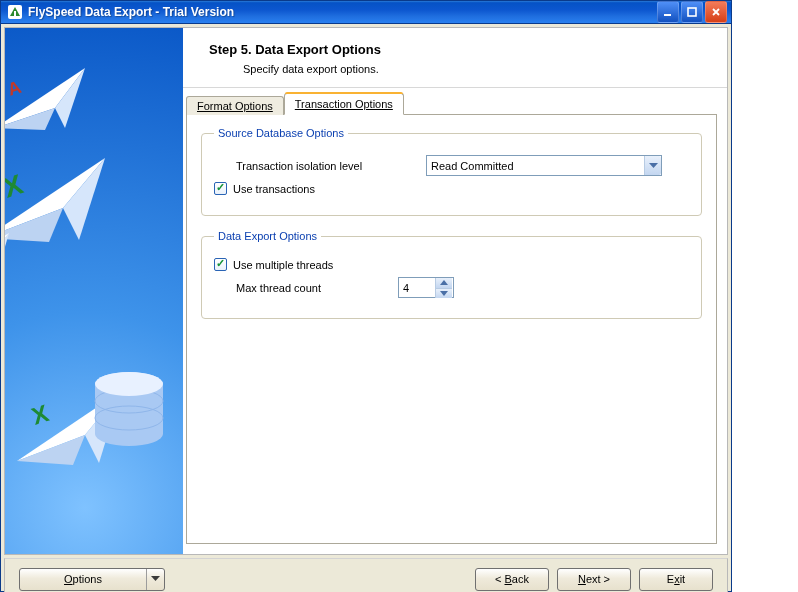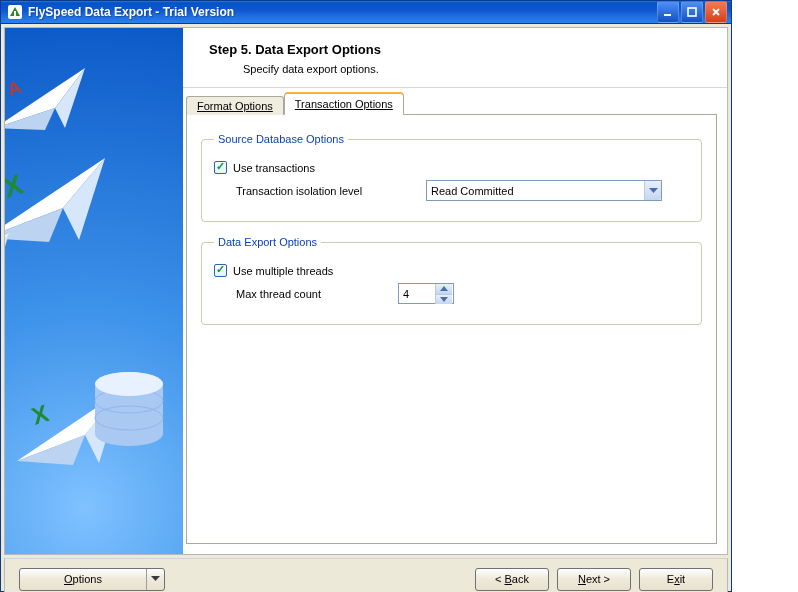--- a/index.html
+++ b/index.html
@@ -142,21 +142,21 @@
     border:1px solid #aca899;
     background:#fff;
     height: 430px;
     padding: 12px 14px;
   }
 
   fieldset.group {
     border:1px solid #cfcab5;
     border-radius:4px;
     padding: 10px 12px 14px 12px;
-    margin: 6px 0 14px 0;
+    margin: 0 0 14px 0;
   }
   fieldset.group > legend {
     color:#0a3fb0;
     padding:0 4px;
     font-size:11px;
   }
   .row { display:flex; align-items:center; margin:6px 0; }
   .cb {
     width:13px; height:13px;
     border:1px solid #2a64b5;
@@ -325,35 +325,35 @@
         <div class="tab-region">
           <div class="tabstrip">
             <div class="tab inactive">Format Options</div>
             <div class="tab active">Transaction Options</div>
           </div>
           <div class="tabpanel">
 
             <fieldset class="group">
               <legend>Source Database Options</legend>
 
-              <div class="row">
-                <span class="cb"></span>
-                <span class="lbl">Use transactions</span>
-              </div>
-
               <div class="row indent">
                 <span class="lbl" style="width:158px">Transaction isolation level</span>
                 <div class="select">
                   <span class="sel-text">Read Committed</span>
                   <span class="sel-btn">
                     <svg width="9" height="6">
                         <path d="M0 0 L9 0 L4.5 5 Z" fill="#4a6fa6"></path>
                       </svg>
                   </span>
                 </div>
+              </div>
+
+              <div class="row">
+                <span class="cb"></span>
+                <span class="lbl">Use transactions</span>
               </div>
 
             </fieldset>
 
             <fieldset class="group">
               <legend>Data Export Options</legend>
 
               <div class="row">
                 <span class="cb"></span>
                 <span class="lbl">Use multiple threads</span>

